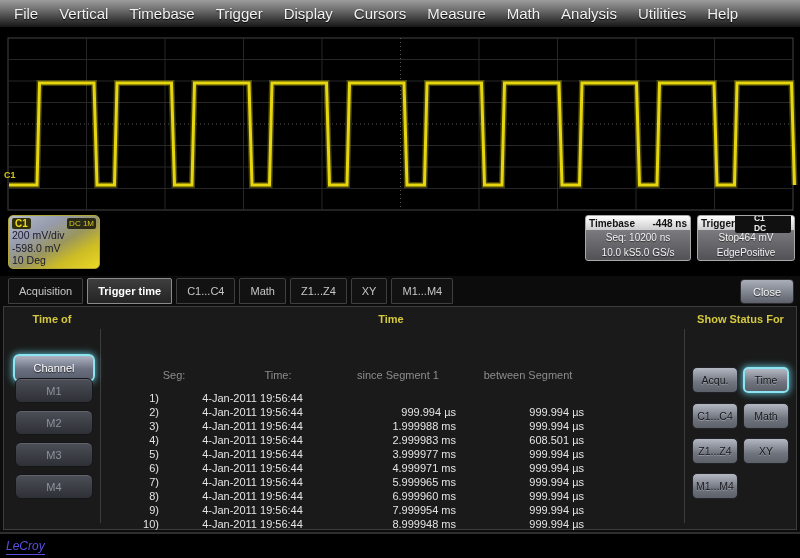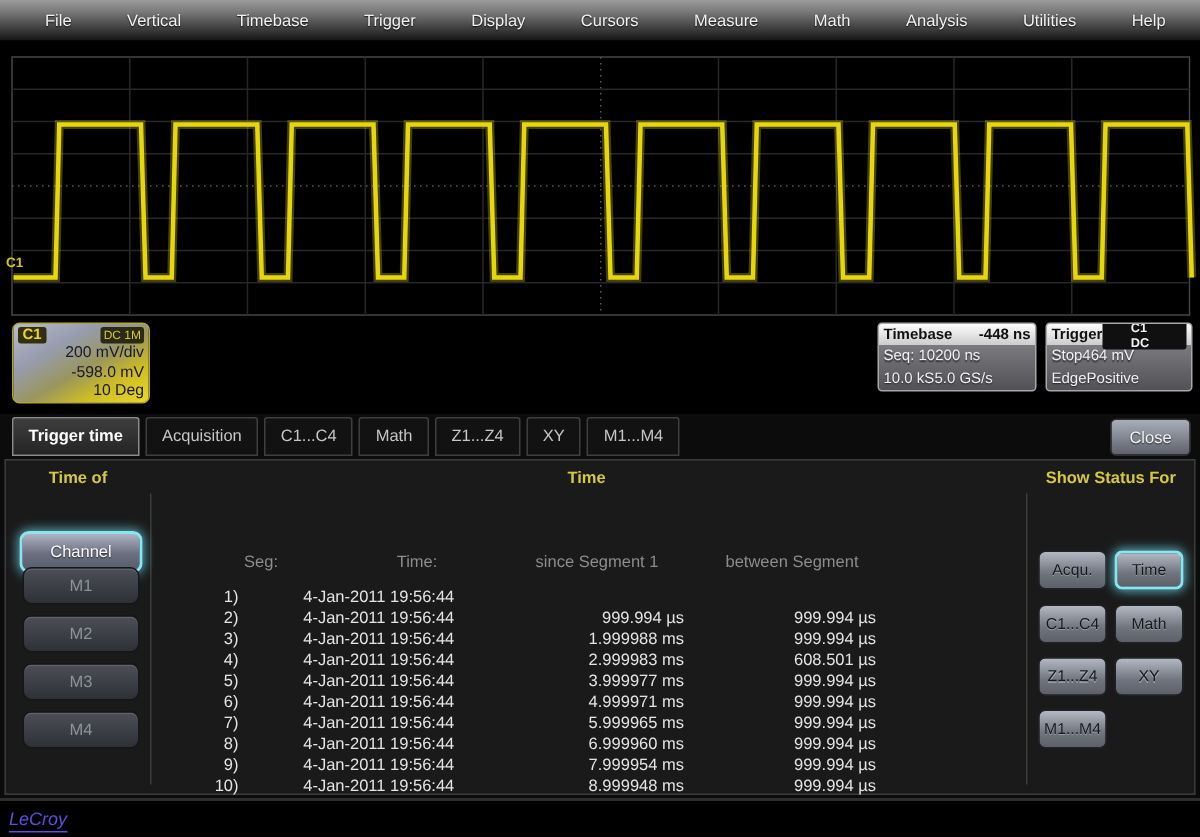--- a/index.html
+++ b/index.html
@@ -3,44 +3,44 @@
 <meta charset="utf-8">
 <style>
   html,body { margin:0; padding:0; background:#000; }
   .stage { position:relative; width:800px; height:558px; background:#000; overflow:hidden;
            font-family:"Liberation Sans", sans-serif; -webkit-font-smoothing:antialiased; }
 
   
   .menubar { position:absolute; top:0; left:0; width:800px; height:28px; box-sizing:border-box;
              background:linear-gradient(#9c9c9c 0%, #7a7a7a 28%, #4a4a4a 62%, #161616 100%);
              display:flex; align-items:center; gap:21px; padding-left:14px; border-bottom:1px solid #000; }
-  .menu-item { font-size:11px; color:#f2f2f2; text-shadow:0 1px 1px rgba(0,0,0,.9); white-space:nowrap;margin-left:16px; }
+  .menu-item { font-size:15px; color:#f2f2f2; text-shadow:0 1px 1px rgba(0,0,0,.9); white-space:nowrap; }
 
   
   .scope { position:absolute; top:28px; left:0; width:800px; height:184px; background:#000; }
   .scope svg { position:absolute; top:0; left:0; }
   .c1marker { position:absolute; left:4px; top:142px; color:#d8c80a; font-size:9px; font-weight:bold; }
 
   
   .descriptors { position:absolute; top:212px; left:0; width:800px; height:64px; background:#000; }
   .chanbox { position:absolute; left:8px; top:3px; width:92px; height:54px; border-radius:5px;
              border:1px solid #b0a43a; box-sizing:border-box; padding:2px 3px;
              background:linear-gradient(150deg,#b8bccb 0%, #979cae 30%, #9a965e 55%, #cdbc24 75%, #ead827 100%); }
   .chan-head { display:flex; justify-content:space-between; align-items:flex-start; }
   .chan-name { background:#32300c; color:#ecd81c; font-size:10px; font-weight:bold; padding:0 3px; border-radius:2px; }
   .chan-coupling { background:rgba(22,22,8,.85); color:#d8c81e; font-size:8px; padding:1px 2px; border-radius:2px; }
-  .chan-line { text-align:right; font-size:10.5px; color:#181830; line-height:12.5px; }
+  .chan-line { font-size:10.5px; color:#181830; line-height:12.5px; }
 
   .infobox { position:absolute; top:3px; height:46px; border-radius:3px; box-sizing:border-box; overflow:hidden;
              background:linear-gradient(#8e8e92,#515156); border:1px solid #a8a8a8; font-size:10px; }
   .tbbox { left:585px; width:106px; }
   .trbox { left:697px; width:98px; }
   .info-head { display:flex; justify-content:space-between; align-items:center; height:14px; padding:0 3px;
                background:linear-gradient(#fdfdfd,#cccccc); color:#111; font-weight:bold; }
-  .info-row { display:flex; justify-content:flex-start; padding:0 3px; color:#f2f2f2; line-height:15px;
+  .info-row { display:flex; justify-content:center; padding:0 3px; color:#f2f2f2; line-height:15px;
               text-shadow:0 1px 1px rgba(0,0,0,.6); }
   .trig-badge { background:#101010; color:#f0f0f0; font-size:8.5px; padding:0 19px; border-radius:2px; font-weight:bold; }
 
   
   .dialog { position:absolute; top:276px; left:0; width:800px; height:256px; background:#0c0c0c; }
   .tabs { position:absolute; top:2px; left:8px; height:26px; display:flex; gap:4px; }
   .tab { background:#121212; border:1px solid #3f3f3f; color:#c6c6c6; font-size:11px; padding:0 10px;
          display:flex; align-items:center; justify-content:center; border-radius:2px 2px 0 0; white-space:nowrap; }
   .tab.active { background:linear-gradient(#3e3e3e,#242424); border-color:#8c8c8c; color:#fff; font-weight:bold; }
   .close-btn { position:absolute; top:3px; right:6px; width:52px; height:23px; border-radius:4px;
@@ -163,22 +163,22 @@
       <div class="info-row">
         <span>Edge</span>
         <span>Positive</span>
       </div>
     </div>
   </div>
 
   <div class="dialog">
 
     <div class="tabs">
+      <div class="tab">Acquisition</div>
       <div class="tab active">Trigger time</div>
-      <div class="tab">Acquisition</div>
       <div class="tab">C1...C4</div>
       <div class="tab">Math</div>
       <div class="tab">Z1...Z4</div>
       <div class="tab">XY</div>
       <div class="tab">M1...M4</div>
     </div>
     <div class="close-btn">Close</div>
 
     <div class="panel">
       <div class="panel-label" id="lbl-timeof">Time of</div>

